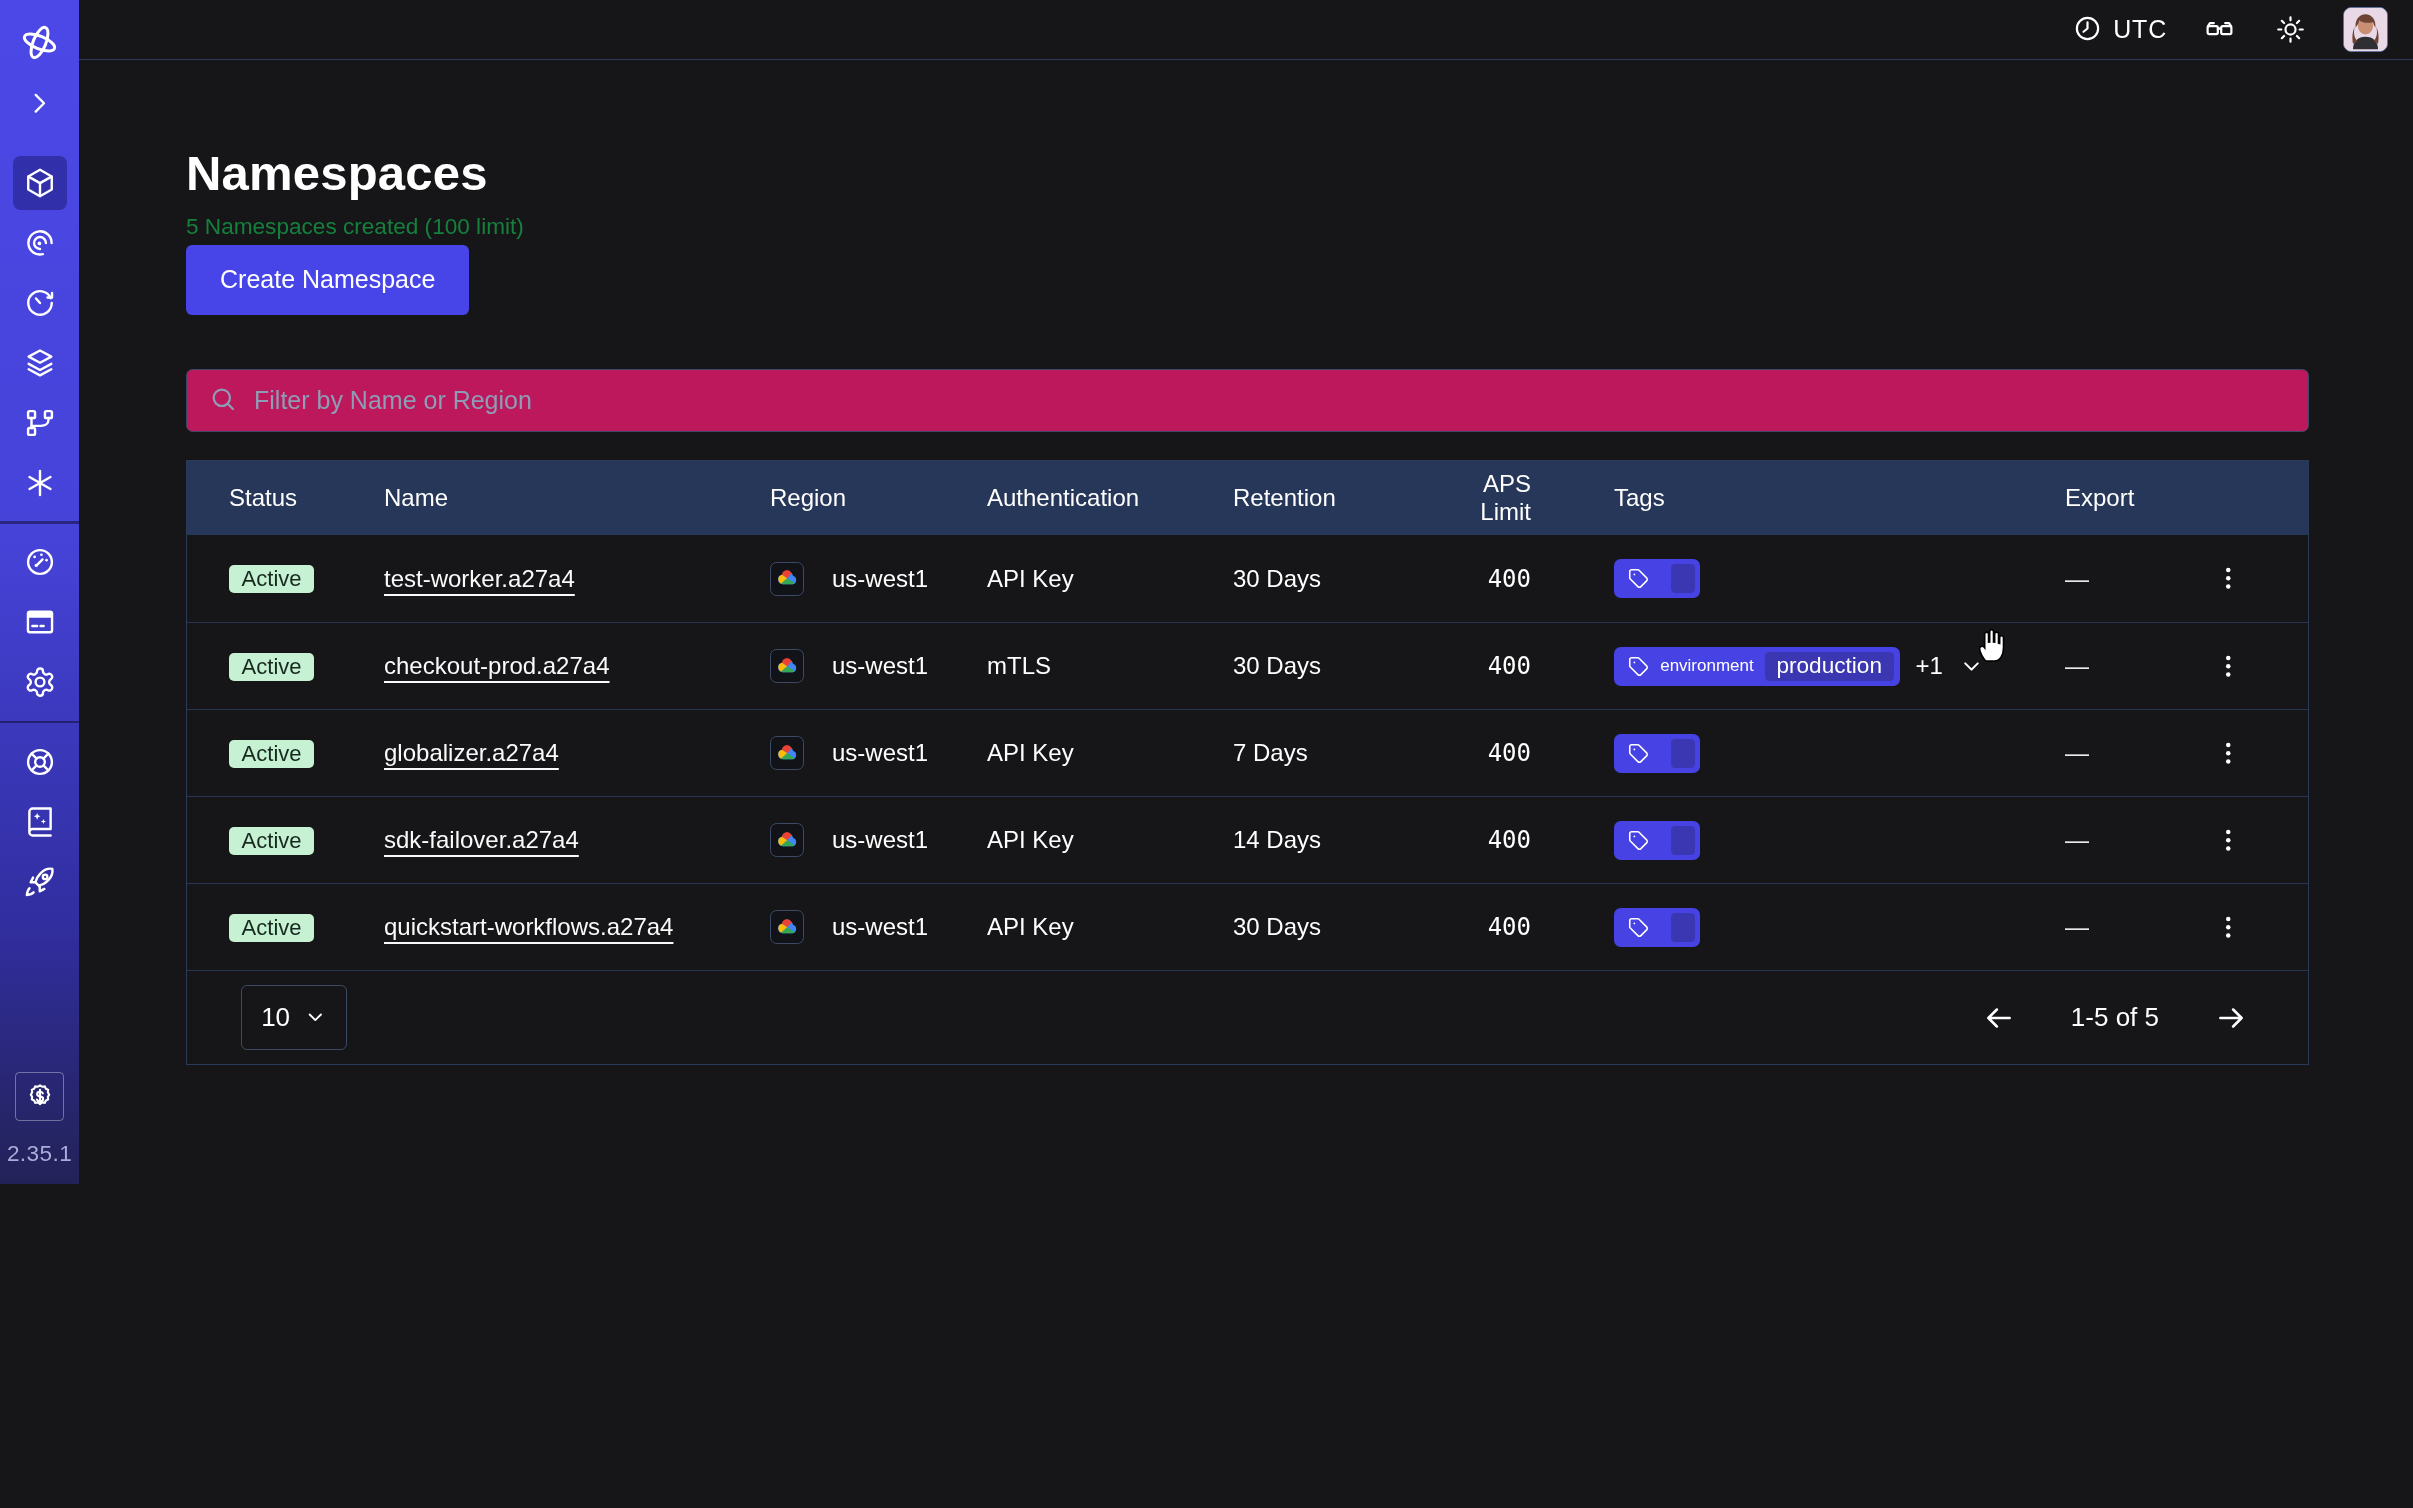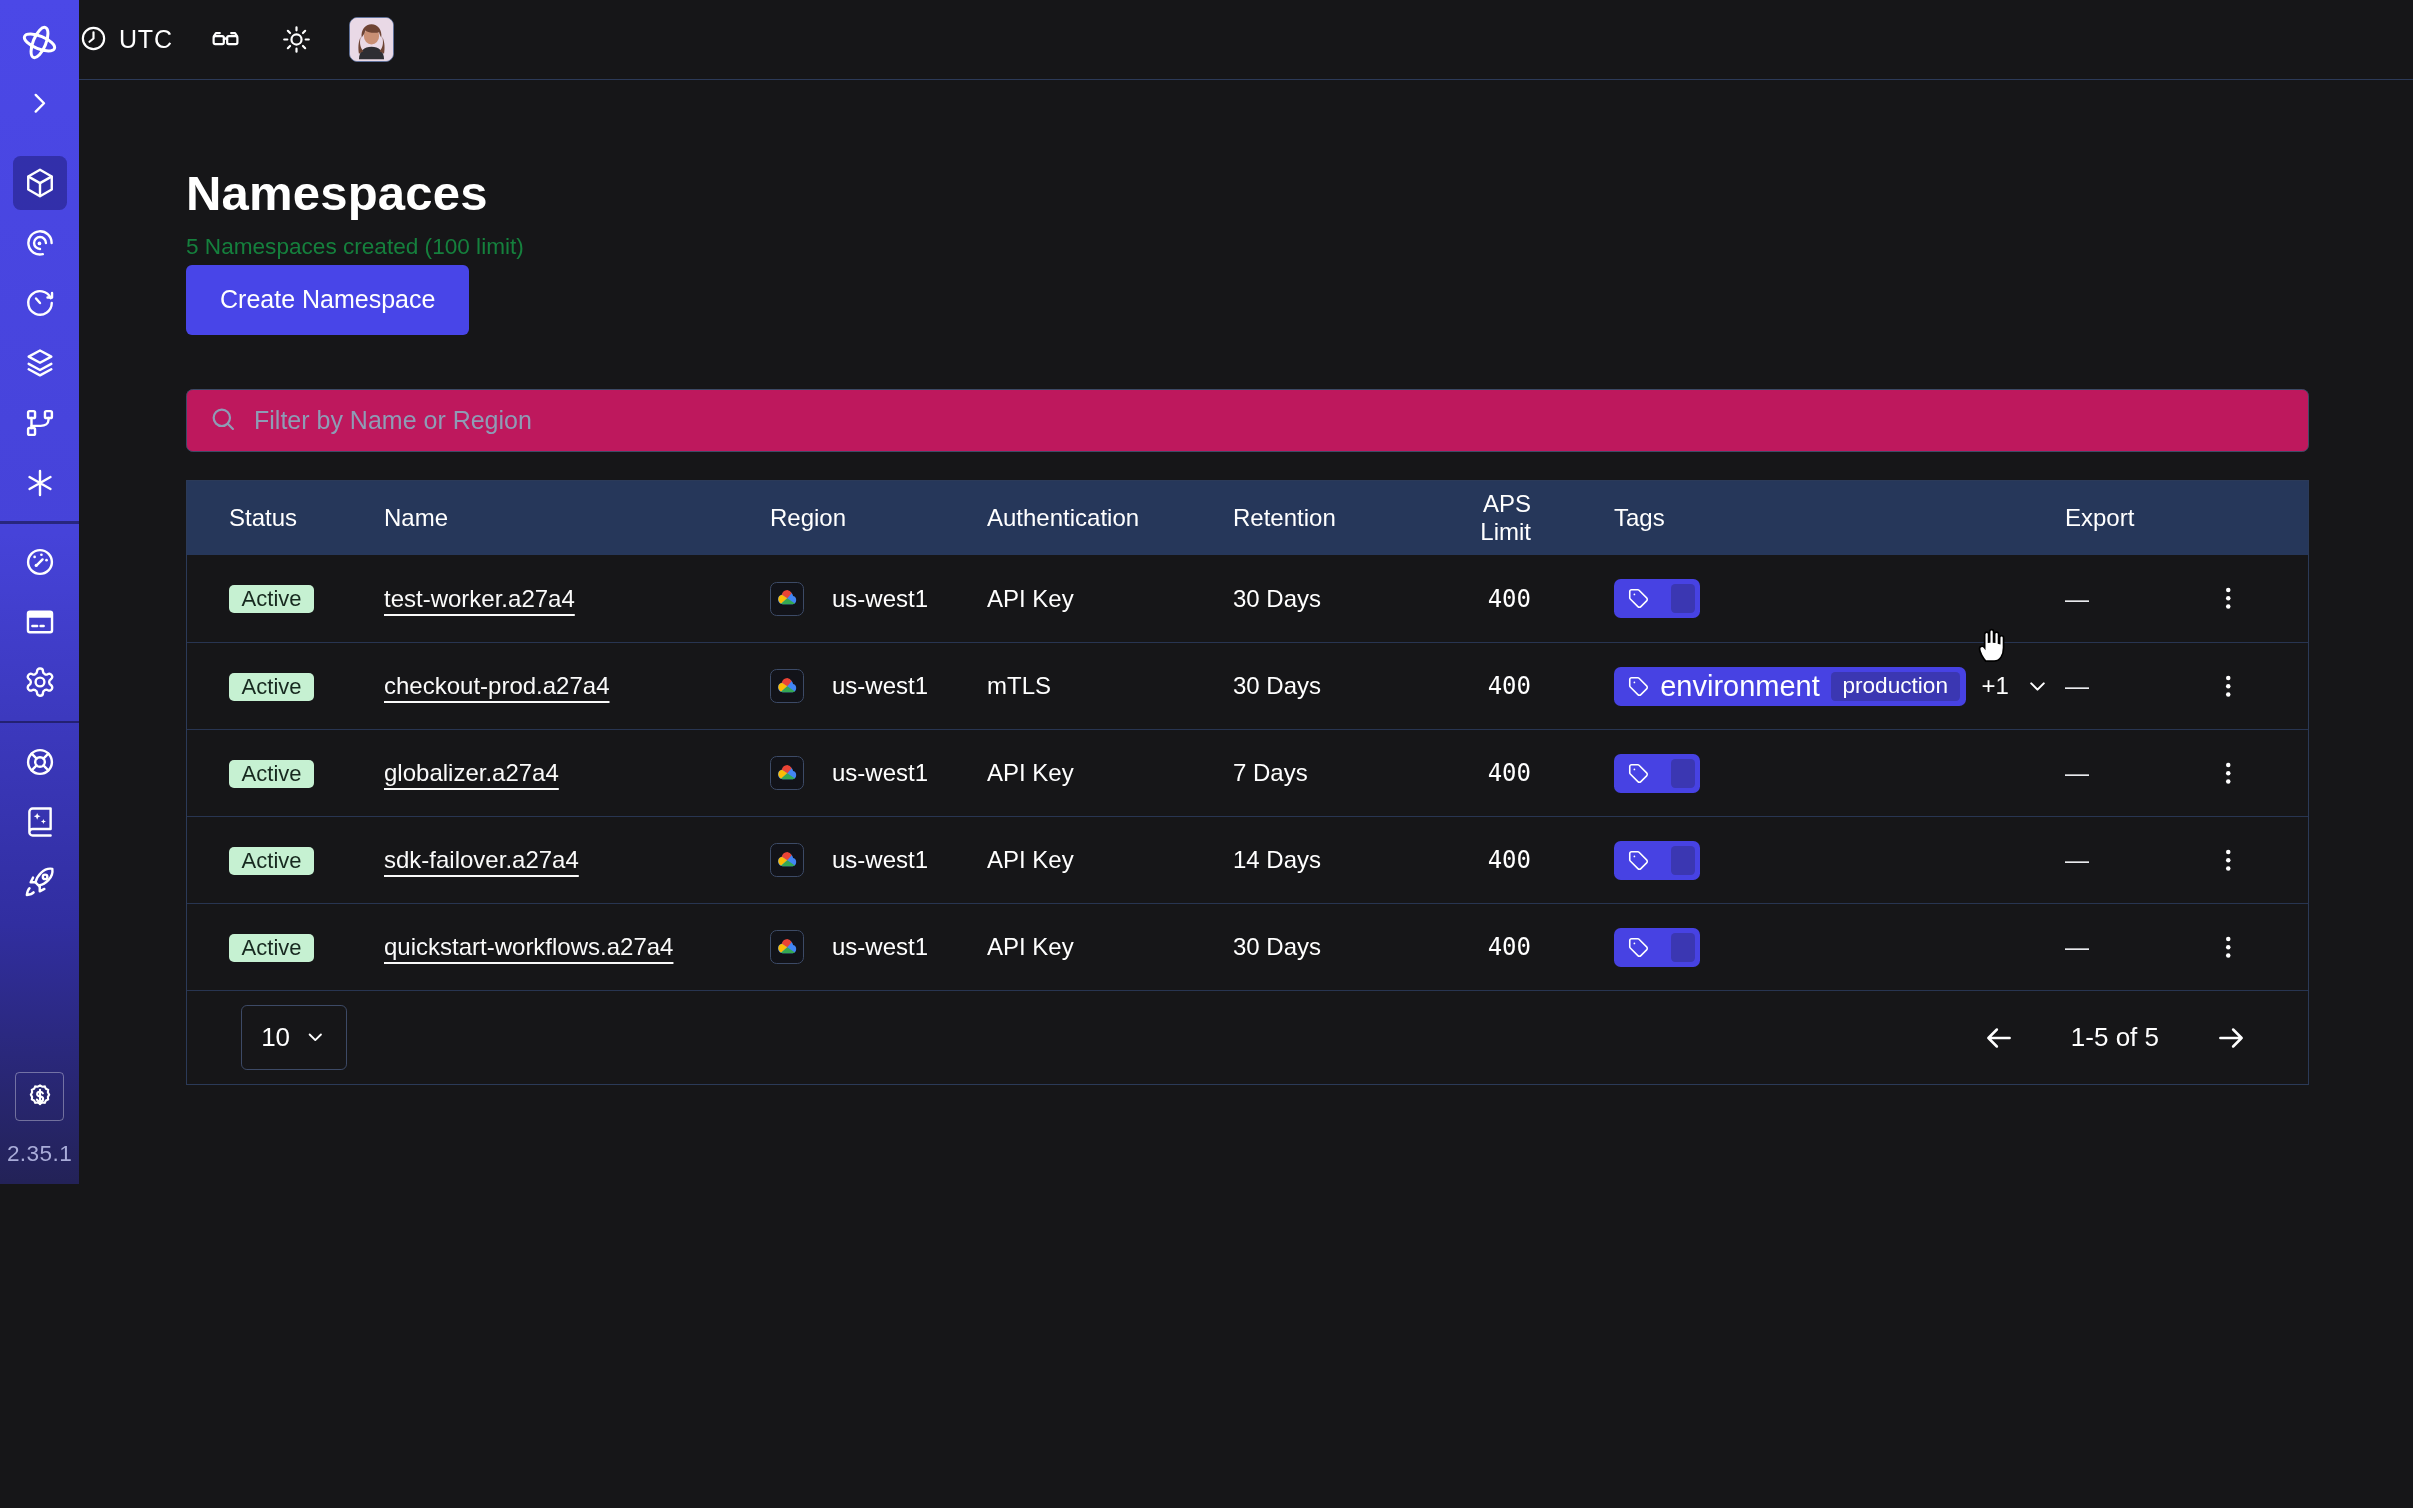--- a/index.html
+++ b/index.html
@@ -23,21 +23,21 @@
   .nav-item svg { width:34px; height:34px; }
   .side-divider { width:79px; height:2.5px; background:rgba(16,14,52,0.55); margin:8.4px 0; }
   .side-bottom { margin-top:auto; display:flex; flex-direction:column; align-items:center; padding-bottom:17px; }
   .credits-btn { width:49px; height:49px; border:1.7px solid rgba(255,255,255,0.35); border-radius:4.2px;
     display:flex; align-items:center; justify-content:center; cursor:pointer; background:transparent; }
   .credits-btn svg { width:30px; height:30px; }
   .version { margin-top:20px; font-size:22.6px; color:#A9ACD9; letter-spacing:0.4px; }
 
   
   .main { flex:1; display:flex; flex-direction:column; min-width:0; }
-  .topbar { height:80px; border-bottom:1.7px solid #2C3A58; display:flex; align-items:center; gap:34px; padding-right:25px; }
+  .topbar { height:60px; border-bottom:1.7px solid #2C3A58; display:flex; align-items:center; justify-content:flex-end; gap:34px; padding-right:25px; }
   .tz { display:flex; align-items:center; gap:11px; cursor:pointer; }
   .tz svg { width:29px; height:29px; }
   .tz-label { font-size:25px; letter-spacing:0.8px; }
   .topbar-icon { width:37px; height:37px; display:flex; align-items:center; justify-content:center; cursor:pointer; }
   .topbar-icon svg { width:31px; height:31px; }
   .avatar { width:45px; height:45px; border-radius:8.4px; border:1.7px solid #5F719A; overflow:hidden; cursor:pointer; background:#E9D9E6; }
   .avatar svg { width:100%; height:100%; display:block; }
 
   .content { padding:0 104px 0 107px; }
 
@@ -68,21 +68,21 @@
   .name-link { color:#FAFAFA; text-decoration:underline; text-underline-offset:6.7px; text-decoration-thickness:1.7px; cursor:pointer; }
   .region-cell { display:flex; align-items:center; gap:28px; }
   .region-box { width:34px; height:34px; border:1.7px solid #3C4A66; border-radius:6.7px;
     display:flex; align-items:center; justify-content:center; background:#121319; }
   .region-box svg { width:22.6px; height:22.6px; }
   .td.aps { font-family:"DejaVu Sans Mono","Liberation Mono",monospace; font-size:24px; }
   .tags-cell { display:flex; align-items:center; gap:16px; }
   .tag-chip { display:flex; align-items:center; gap:11px; height:39px; padding:0 5.9px 0 14.2px;
     background:#4742E3; border-radius:6.7px; cursor:pointer; }
   .tag-chip svg { width:21px; height:21px; }
-  .tag-key { font-size:29px; }
+  .tag-key { font-size:17px; }
   .tag-value { height:29px; display:flex; align-items:center; padding:0 11.7px; background:#3B37B2;
     border-radius:4.2px; font-size:22.6px; }
   .tags-more { font-size:24px; }
   .tags-caret { width:25px; height:25px; cursor:pointer; }
   .export-cell { display:flex; align-items:center; justify-content:space-between; padding-right:18.4px; }
   .dash { font-size:24px; color:#E9EAEE; }
   .kebab { width:39px; height:47px; display:flex; align-items:center; justify-content:center; cursor:pointer; background:transparent; border:none; }
   .kebab svg { width:28.5px; height:28.5px; }
 
   .tfoot { height:94px; border-top:1.7px solid #283551; display:flex; align-items:center;

